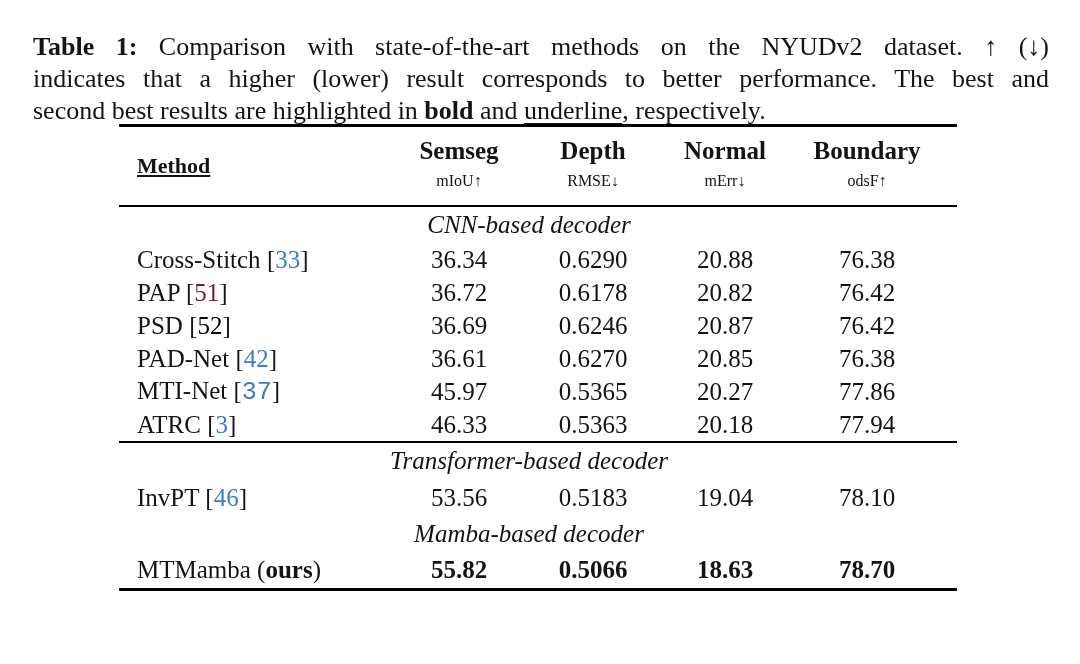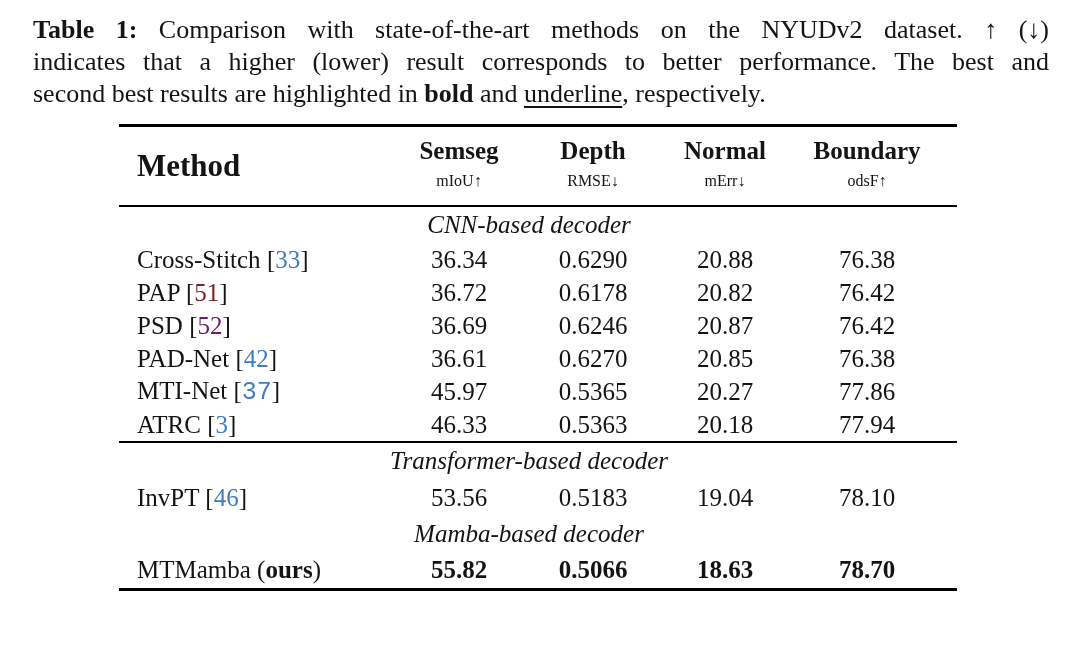--- a/index.html
+++ b/index.html
@@ -7,38 +7,38 @@
   body {
     font-family: "Liberation Serif", "DejaVu Serif", serif;
     color:#111111;
     position:relative;
     overflow:hidden;
   }
   .page { position:absolute; inset:0; background:#ffffff; }
 
   
   .caption {
-    position:absolute; left:33px; top:14px; width:1016px;
+    position:absolute; left:33px; top:31px; width:1016px;
     font-size:26px; line-height:32px; color:#141414;
   }
   .cap-line { white-space:nowrap; }
   .cap-line .lw { display:inline-block; white-space:nowrap; }
   .bold { font-weight:bold; }
   .ul-word { text-decoration:underline; text-underline-offset:4px; text-decoration-thickness:1.5px; }
 
   
   .tablewrap { position:absolute; left:119px; top:124px; width:838px; }
   table.paper-table {
     width:838px; table-layout:fixed; border-collapse:collapse;
     border-top:3px solid #000; border-bottom:3px solid #000;
     font-size:25px; color:#141414;
   }
   th, td { padding:0; font-weight:normal; vertical-align:middle; }
   thead th { border-bottom:2px solid #000; height:80px; }
-  th.method-h { text-align:left; padding-left:18px; font-weight:bold; font-size:31px; }
+  th.method-h { text-align:left; padding-left:18px; font-weight:bold; font-size:22px;text-decoration:underline; }
   .h-task  { font-weight:bold; font-size:25px; line-height:30px; text-align:center; }
   .h-metric{ font-size:16px; line-height:30px; text-align:center; }
   th:last-child, td:last-child { padding-right:18px; }
 
   td.method-cell { text-align:left; padding-left:18px; }
   td.num { text-align:center; }
 
   tr.section-row td {
     text-align:center; font-style:italic; font-size:25px;
   }
@@ -107,21 +107,21 @@
             <td class="num"><span>76.38</span></td>
           </tr>
           <tr class="data-row sec0">
             <td class="method-cell"><span>PAP</span> [<span class="cite" style="color: #7f1d1d;">51</span>]</td>
             <td class="num"><span>36.72</span></td>
             <td class="num"><span>0.6178</span></td>
             <td class="num"><span>20.82</span></td>
             <td class="num"><span>76.42</span></td>
           </tr>
           <tr class="data-row sec0">
-            <td class="method-cell"><span>PSD</span> [<span class="cite" style="color: #701a75;">52</span>]</td>
+            <td class="method-cell"><span>PSD</span> [<span class="cite" style="color: #000000;">52</span>]</td>
             <td class="num"><span>36.69</span></td>
             <td class="num"><span>0.6246</span></td>
             <td class="num"><span>20.87</span></td>
             <td class="num"><span>76.42</span></td>
           </tr>
           <tr class="data-row sec0">
             <td class="method-cell"><span>PAD-Net</span> [<span class="cite" style="color: rgb(61, 125, 193);">42</span>]</td>
             <td class="num"><span>36.61</span></td>
             <td class="num"><span>0.6270</span></td>
             <td class="num"><span>20.85</span></td>

